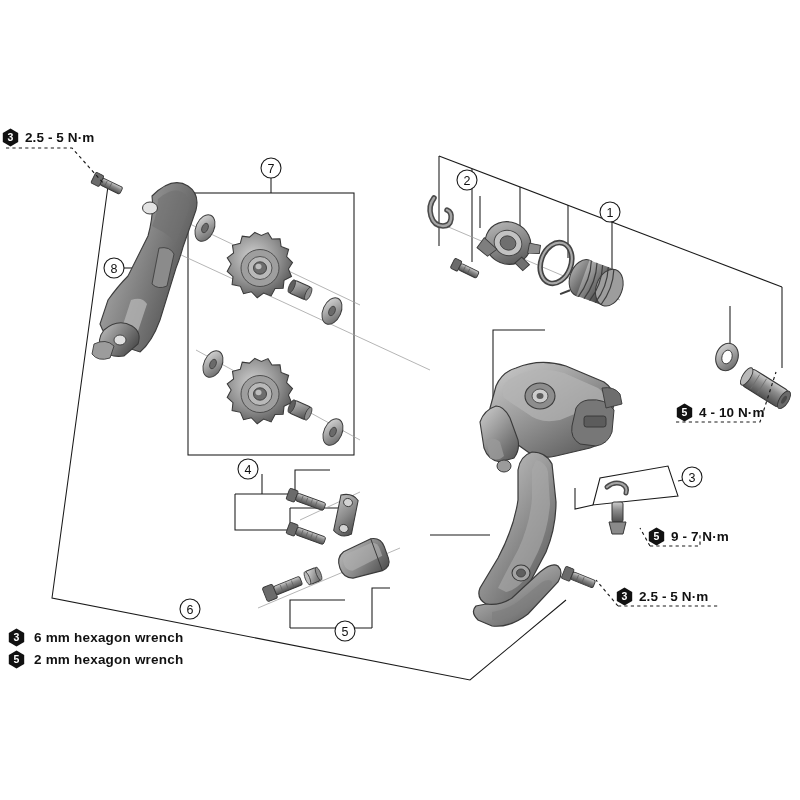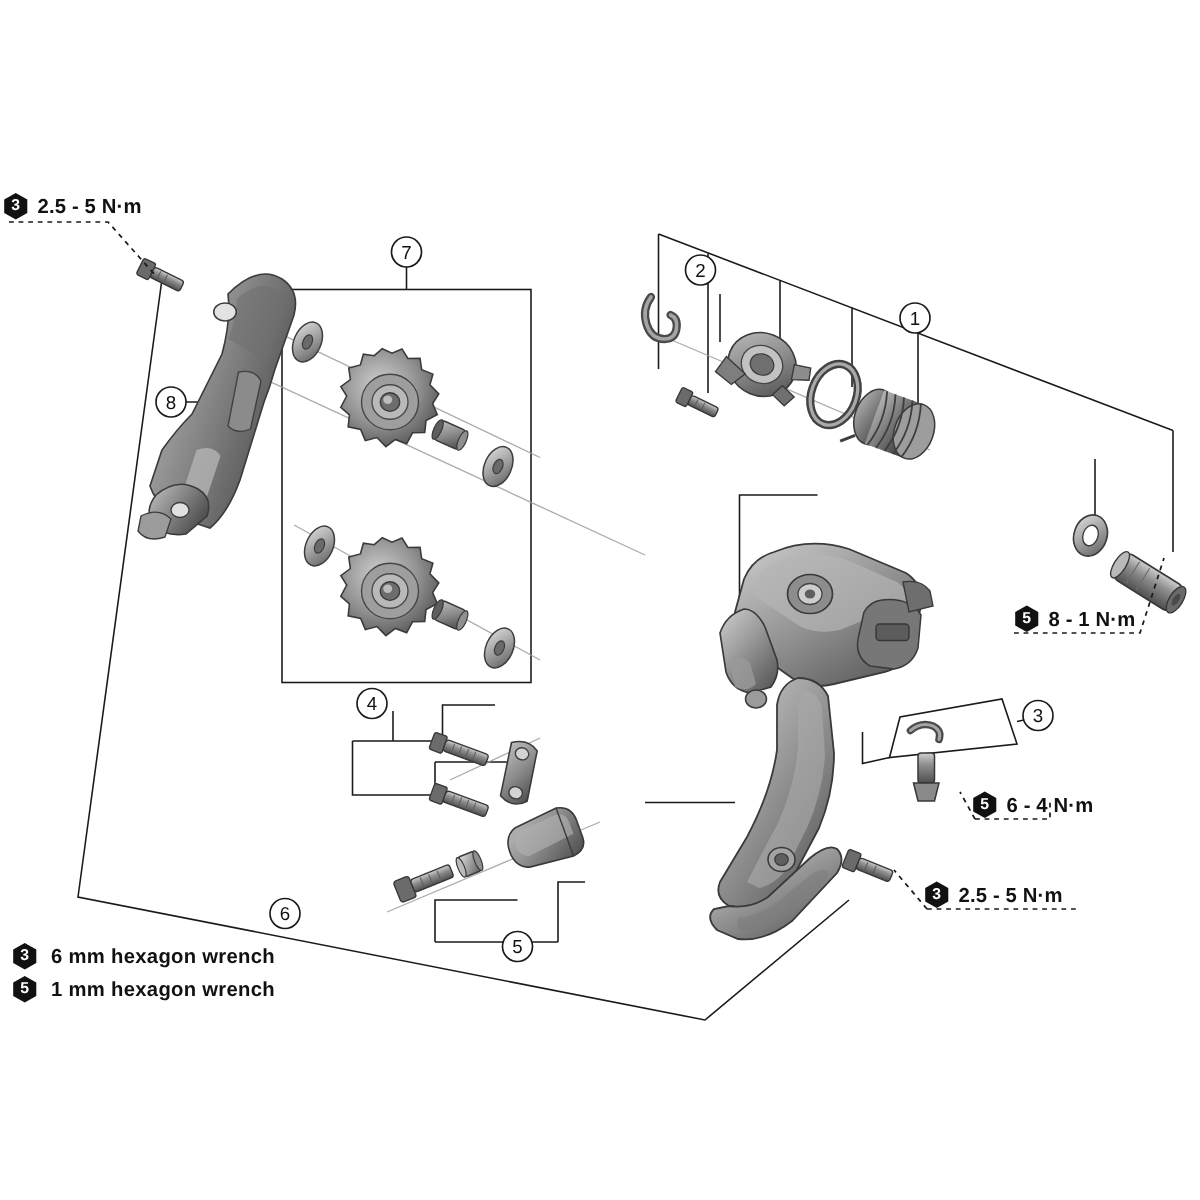--- a/index.html
+++ b/index.html
@@ -486,31 +486,31 @@
     <span class="tlbl">2.5 - 5 N·m</span>
   </div>
 
   <div class="torque" style="left:676px;top:403px;">
     <span class="hexbadge">
       <svg class="hx" viewBox="0 0 17 19">
           <polygon points="8.5,0.6 16.2,5 16.2,14 8.5,18.4 0.8,14 0.8,5" fill="#111111"></polygon>
         </svg>
       <span class="num">5</span>
     </span>
-    <span class="tlbl">8 - 1 N·m</span>
+    <span class="tlbl">4 - 10 N·m</span>
   </div>
 
   <div class="torque" style="left:648px;top:527px;">
     <span class="hexbadge">
       <svg class="hx" viewBox="0 0 17 19">
           <polygon points="8.5,0.6 16.2,5 16.2,14 8.5,18.4 0.8,14 0.8,5" fill="#111111"></polygon>
         </svg>
       <span class="num">5</span>
     </span>
-    <span class="tlbl">6 - 4 N·m</span>
+    <span class="tlbl">9 - 7 N·m</span>
   </div>
 
   <div class="torque" style="left:616px;top:587px;">
     <span class="hexbadge">
       <svg class="hx" viewBox="0 0 17 19">
           <polygon points="8.5,0.6 16.2,5 16.2,14 8.5,18.4 0.8,14 0.8,5" fill="#111111"></polygon>
         </svg>
       <span class="num">3</span>
     </span>
     <span class="tlbl">2.5 - 5 N·m</span>
@@ -526,16 +526,16 @@
     <span class="lbl">6 mm hexagon wrench</span>
   </div>
 
   <div class="legend" style="left:8px;top:650px;">
     <span class="hexbadge">
       <svg class="hx" viewBox="0 0 17 19">
           <polygon points="8.5,0.6 16.2,5 16.2,14 8.5,18.4 0.8,14 0.8,5" fill="#111111"></polygon>
         </svg>
       <span class="num">5</span>
     </span>
-    <span class="lbl">1 mm hexagon wrench</span>
+    <span class="lbl">2 mm hexagon wrench</span>
   </div>
 
 </div>
 
 </body></html>

